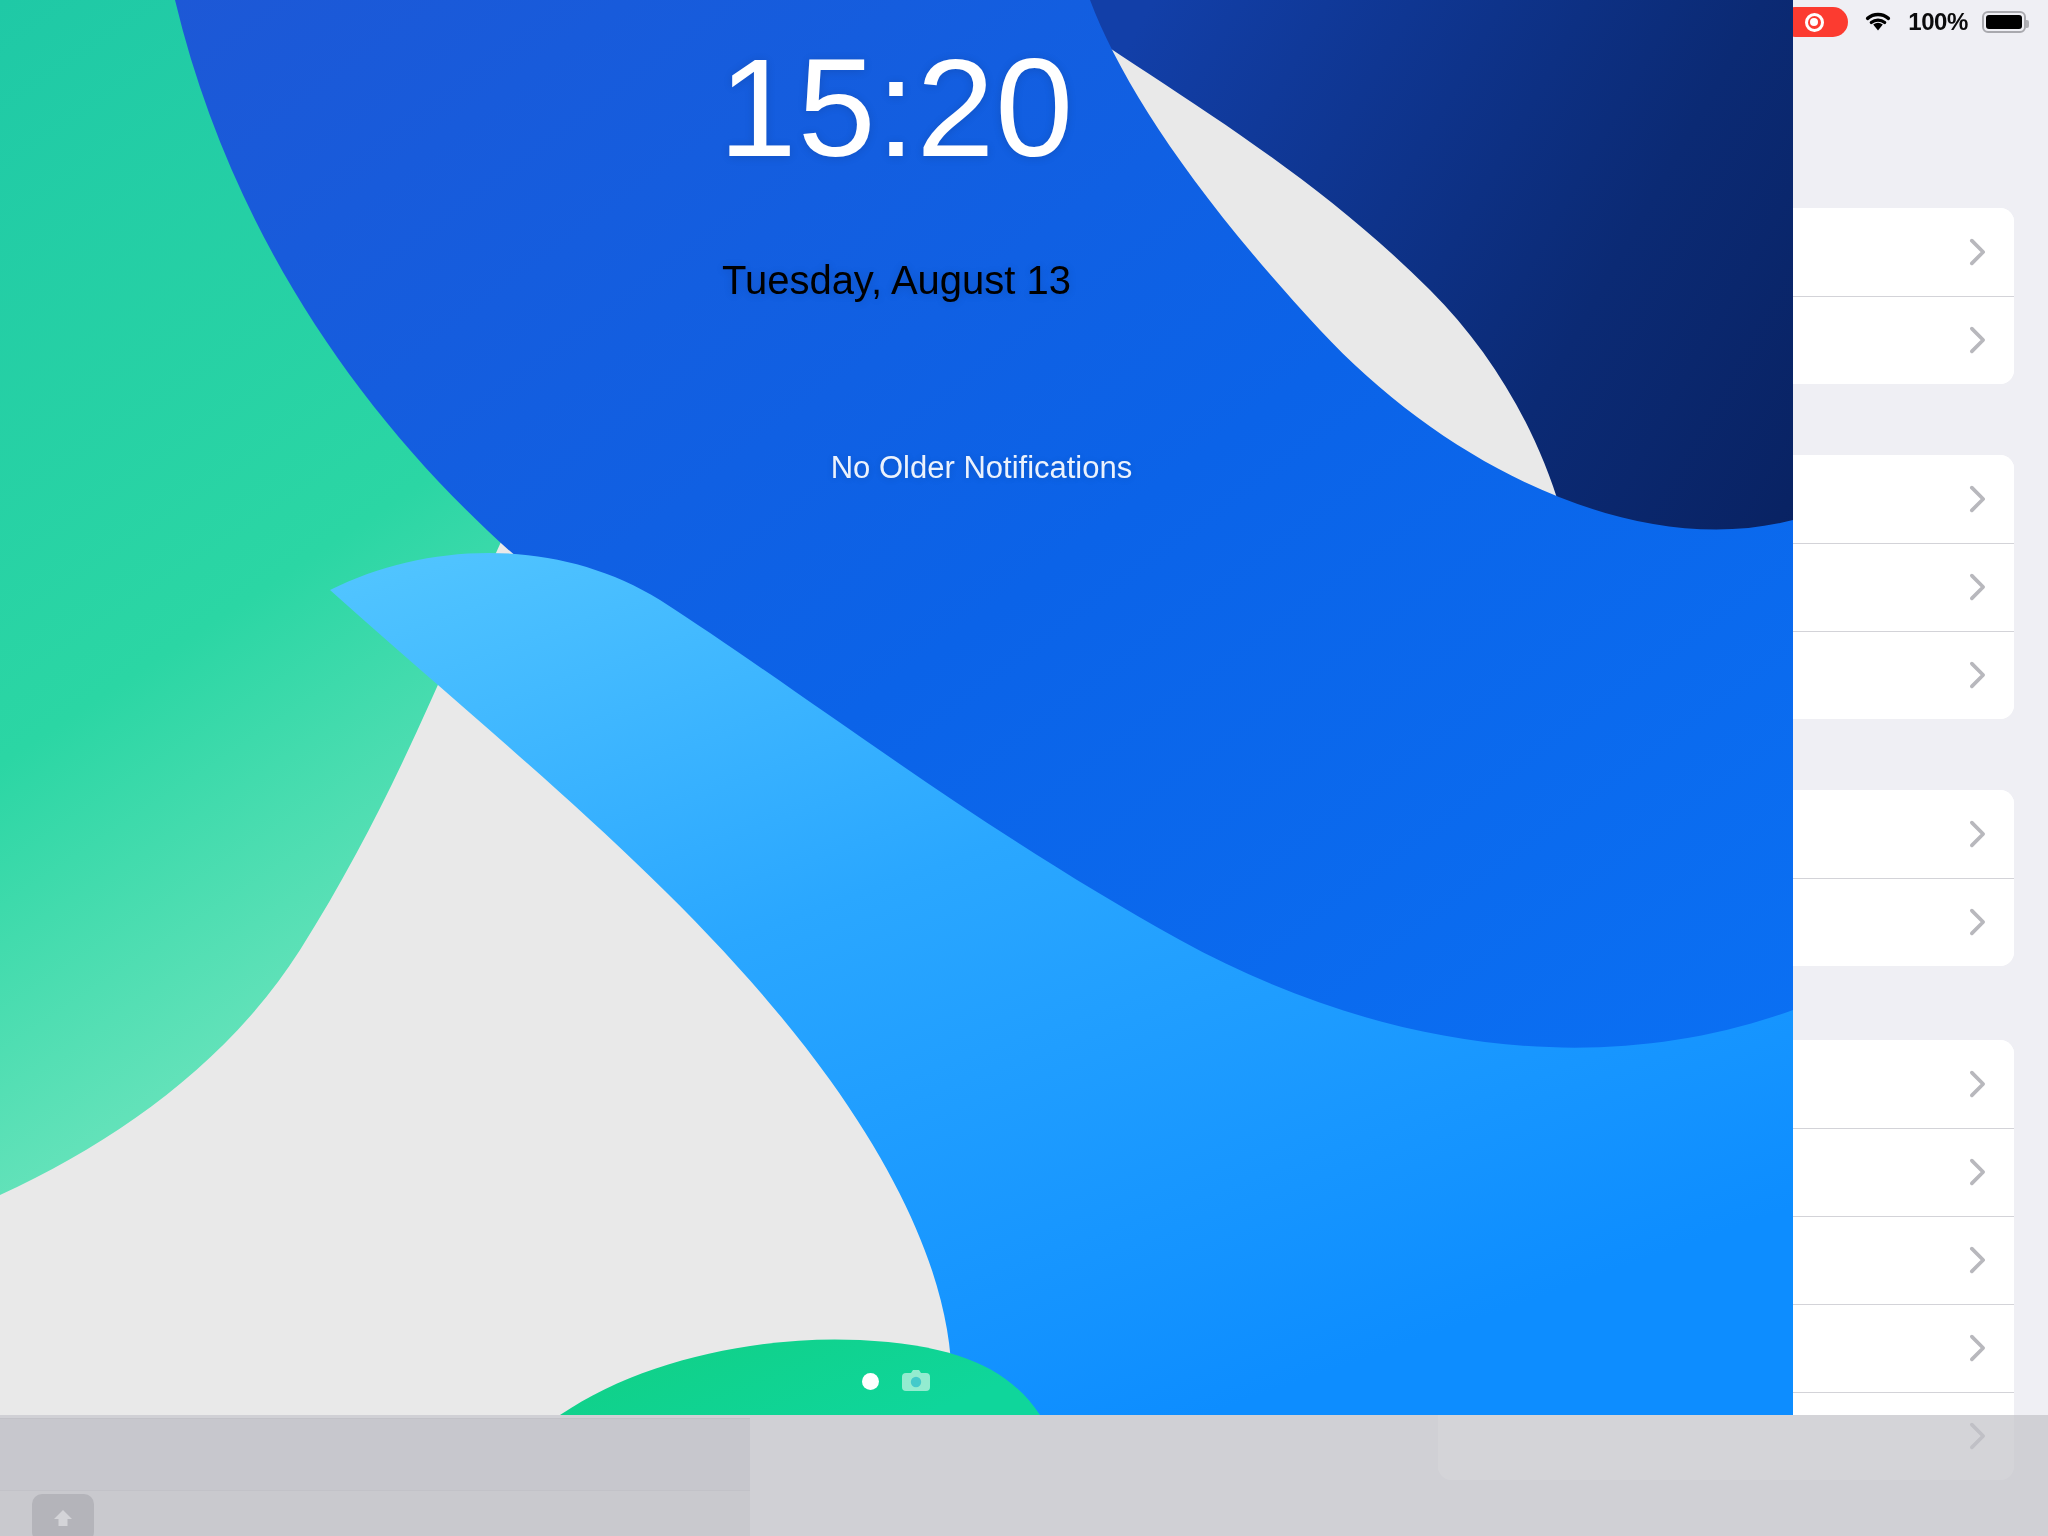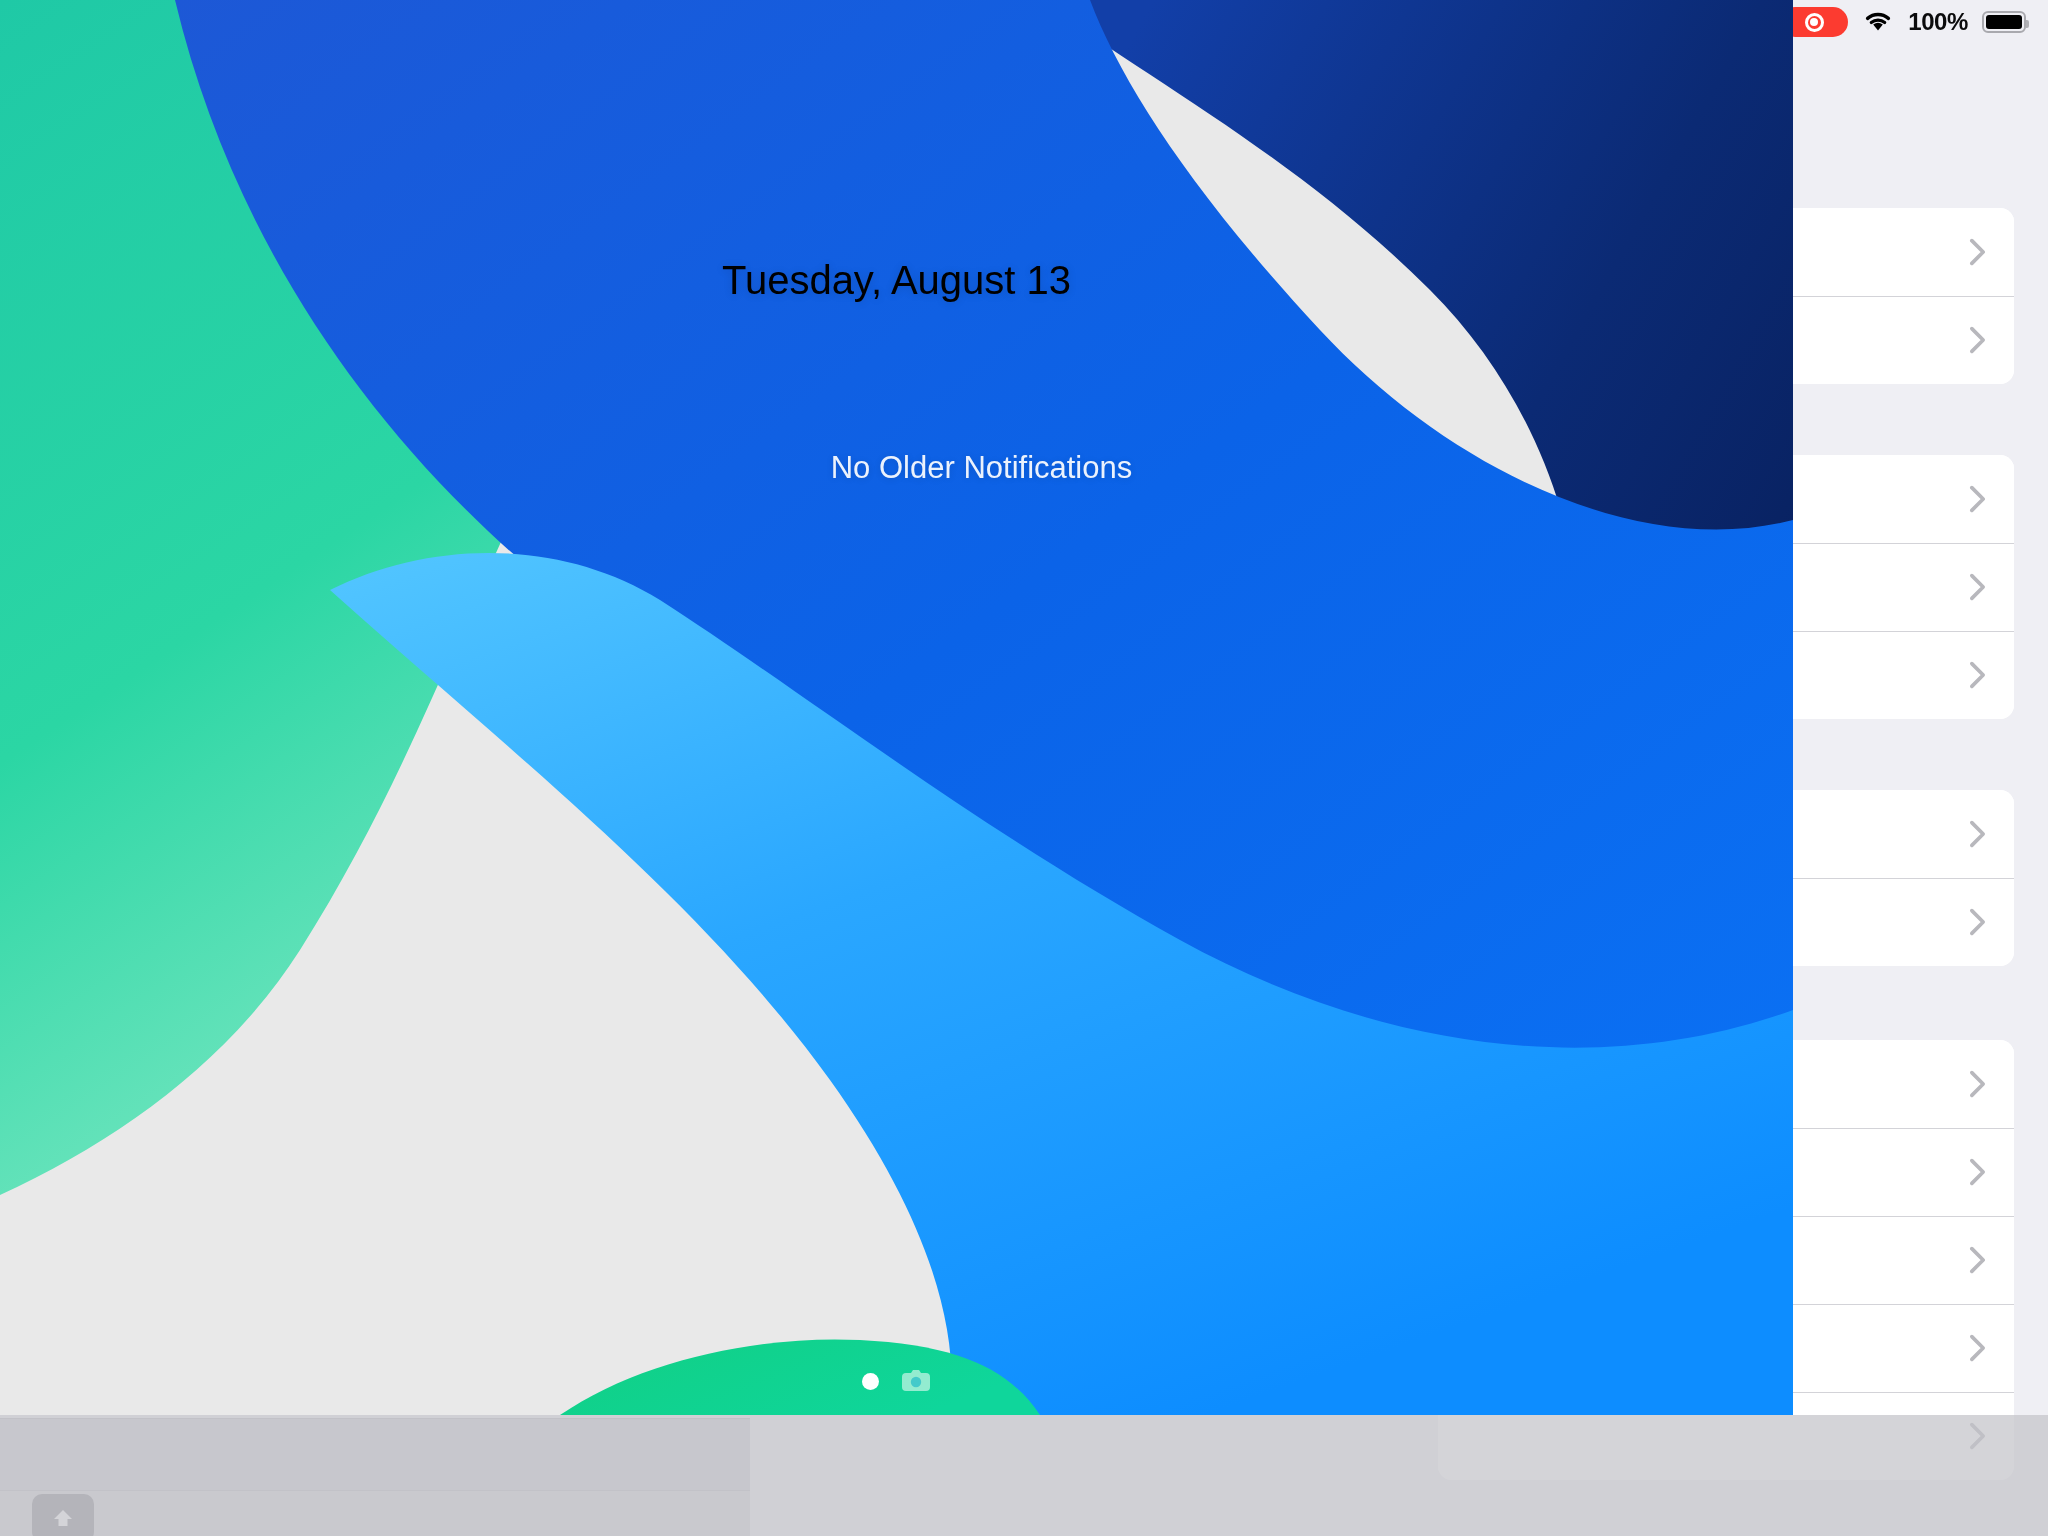--- a/index.html
+++ b/index.html
@@ -329,20 +329,21 @@
                  L1793,1415 L1793,1010
                  C1600,1080 1380,1050 1180,940
                  C980,830 800,690 660,600
                  C560,538 430,540 330,590 Z" fill="url(#gSky)"></path>
 
         <path d="M560,1415 C640,1360 760,1335 860,1340
                  C960,1345 1010,1370 1040,1415 Z" fill="url(#gGreenFoot)"></path>
       </svg>
     </div>
 
+    <div class="ls-time">15:20</div>
 
     <div class="ls-date">Tuesday, August 13</div>
 
     <div class="ls-notif">No Older Notifications</div>
 
     <div class="ls-bottom">
       <div class="page-dot"></div>
       <svg class="cam-icon" viewBox="0 0 30 24">
         <rect x="1" y="4" width="28" height="18" rx="4" fill="#ffffff"></rect>
         <path d="M10 4 L12 1 L18 1 L20 4 Z" fill="#ffffff"></path>

